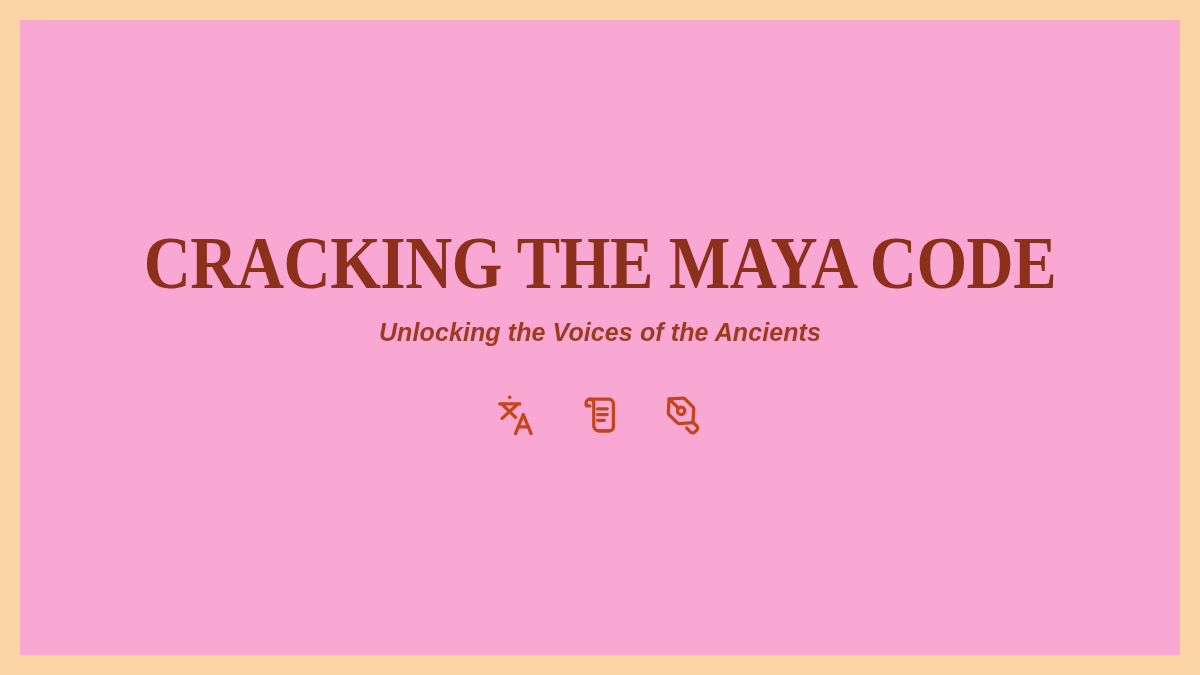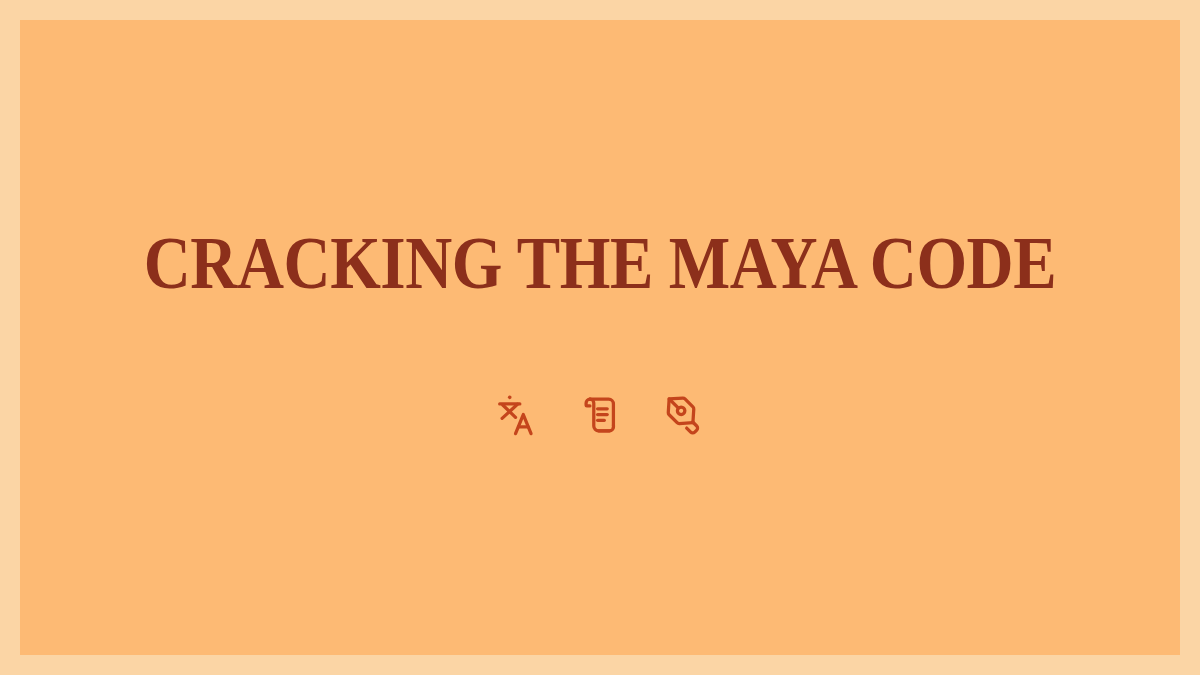--- a/index.html
+++ b/index.html
@@ -21,21 +21,21 @@
     width: 1200px;
     height: 675px;
     background: #FBD5A5;
     padding: 20px;
   }
 
   .canvas {
     position: relative;
     width: 100%;
     height: 100%;
-    background: #fdba74;
+    background: #f9a8d4;
     display: flex;
     flex-direction: column;
     align-items: center;
     justify-content: flex-start;
   }
 
   
   .title {
     position: absolute;
     top: 206px;
@@ -91,20 +91,21 @@
   .icon svg { display: block; width: 100%; height: 100%; }
 </style>
 </head>
 <body>
 
 <div class="slide">
   <div class="canvas">
 
     <h1 class="title">CRACKING THE MAYA CODE</h1>
 
+    <p class="subtitle">Unlocking the Voices of the Ancients</p>
 
     <div class="icon-row">
 
       <span class="icon">
         <svg viewBox="0 0 48 48" fill="none" stroke="currentColor" stroke-width="3.4" stroke-linecap="round" stroke-linejoin="round" aria-hidden="true">
           <circle cx="17.5" cy="5.6" r="1.9" fill="currentColor" stroke="none"></circle>
           <line x1="7" y1="12.4" x2="28" y2="12.4"></line>
           <line x1="9.5" y1="27.5" x2="25.5" y2="12.8"></line>
           <line x1="10.2" y1="13.6" x2="23.5" y2="26.5"></line>
           <polyline points="23.5,43.5 31.6,23.5 39.7,43.5"></polyline>

